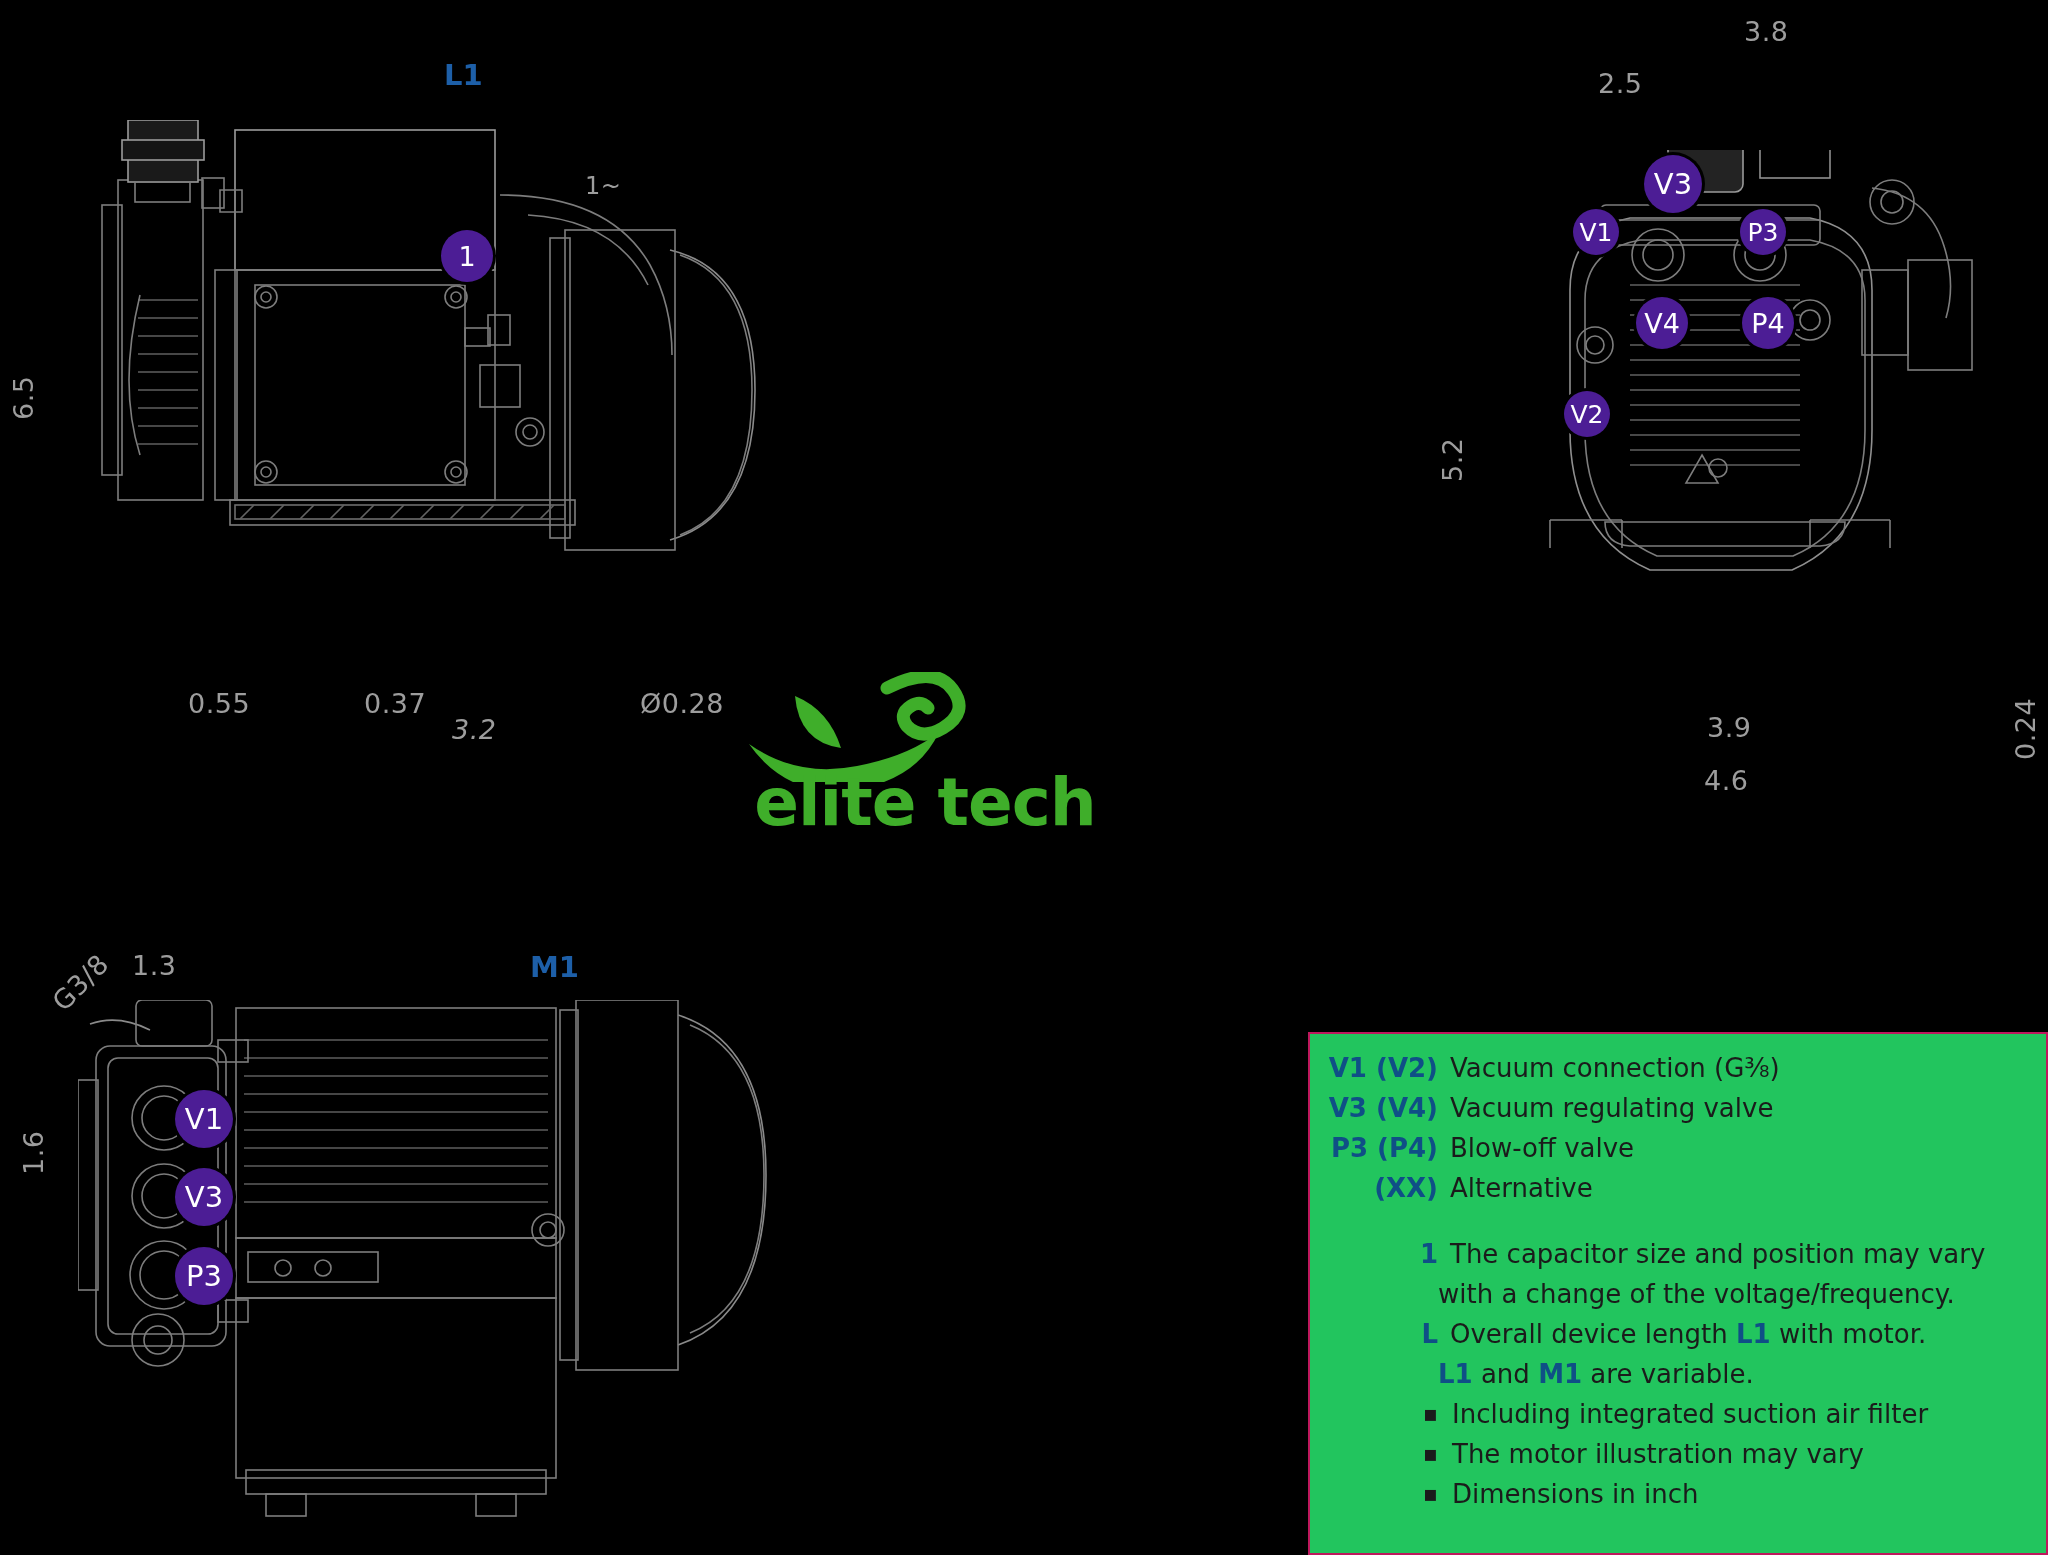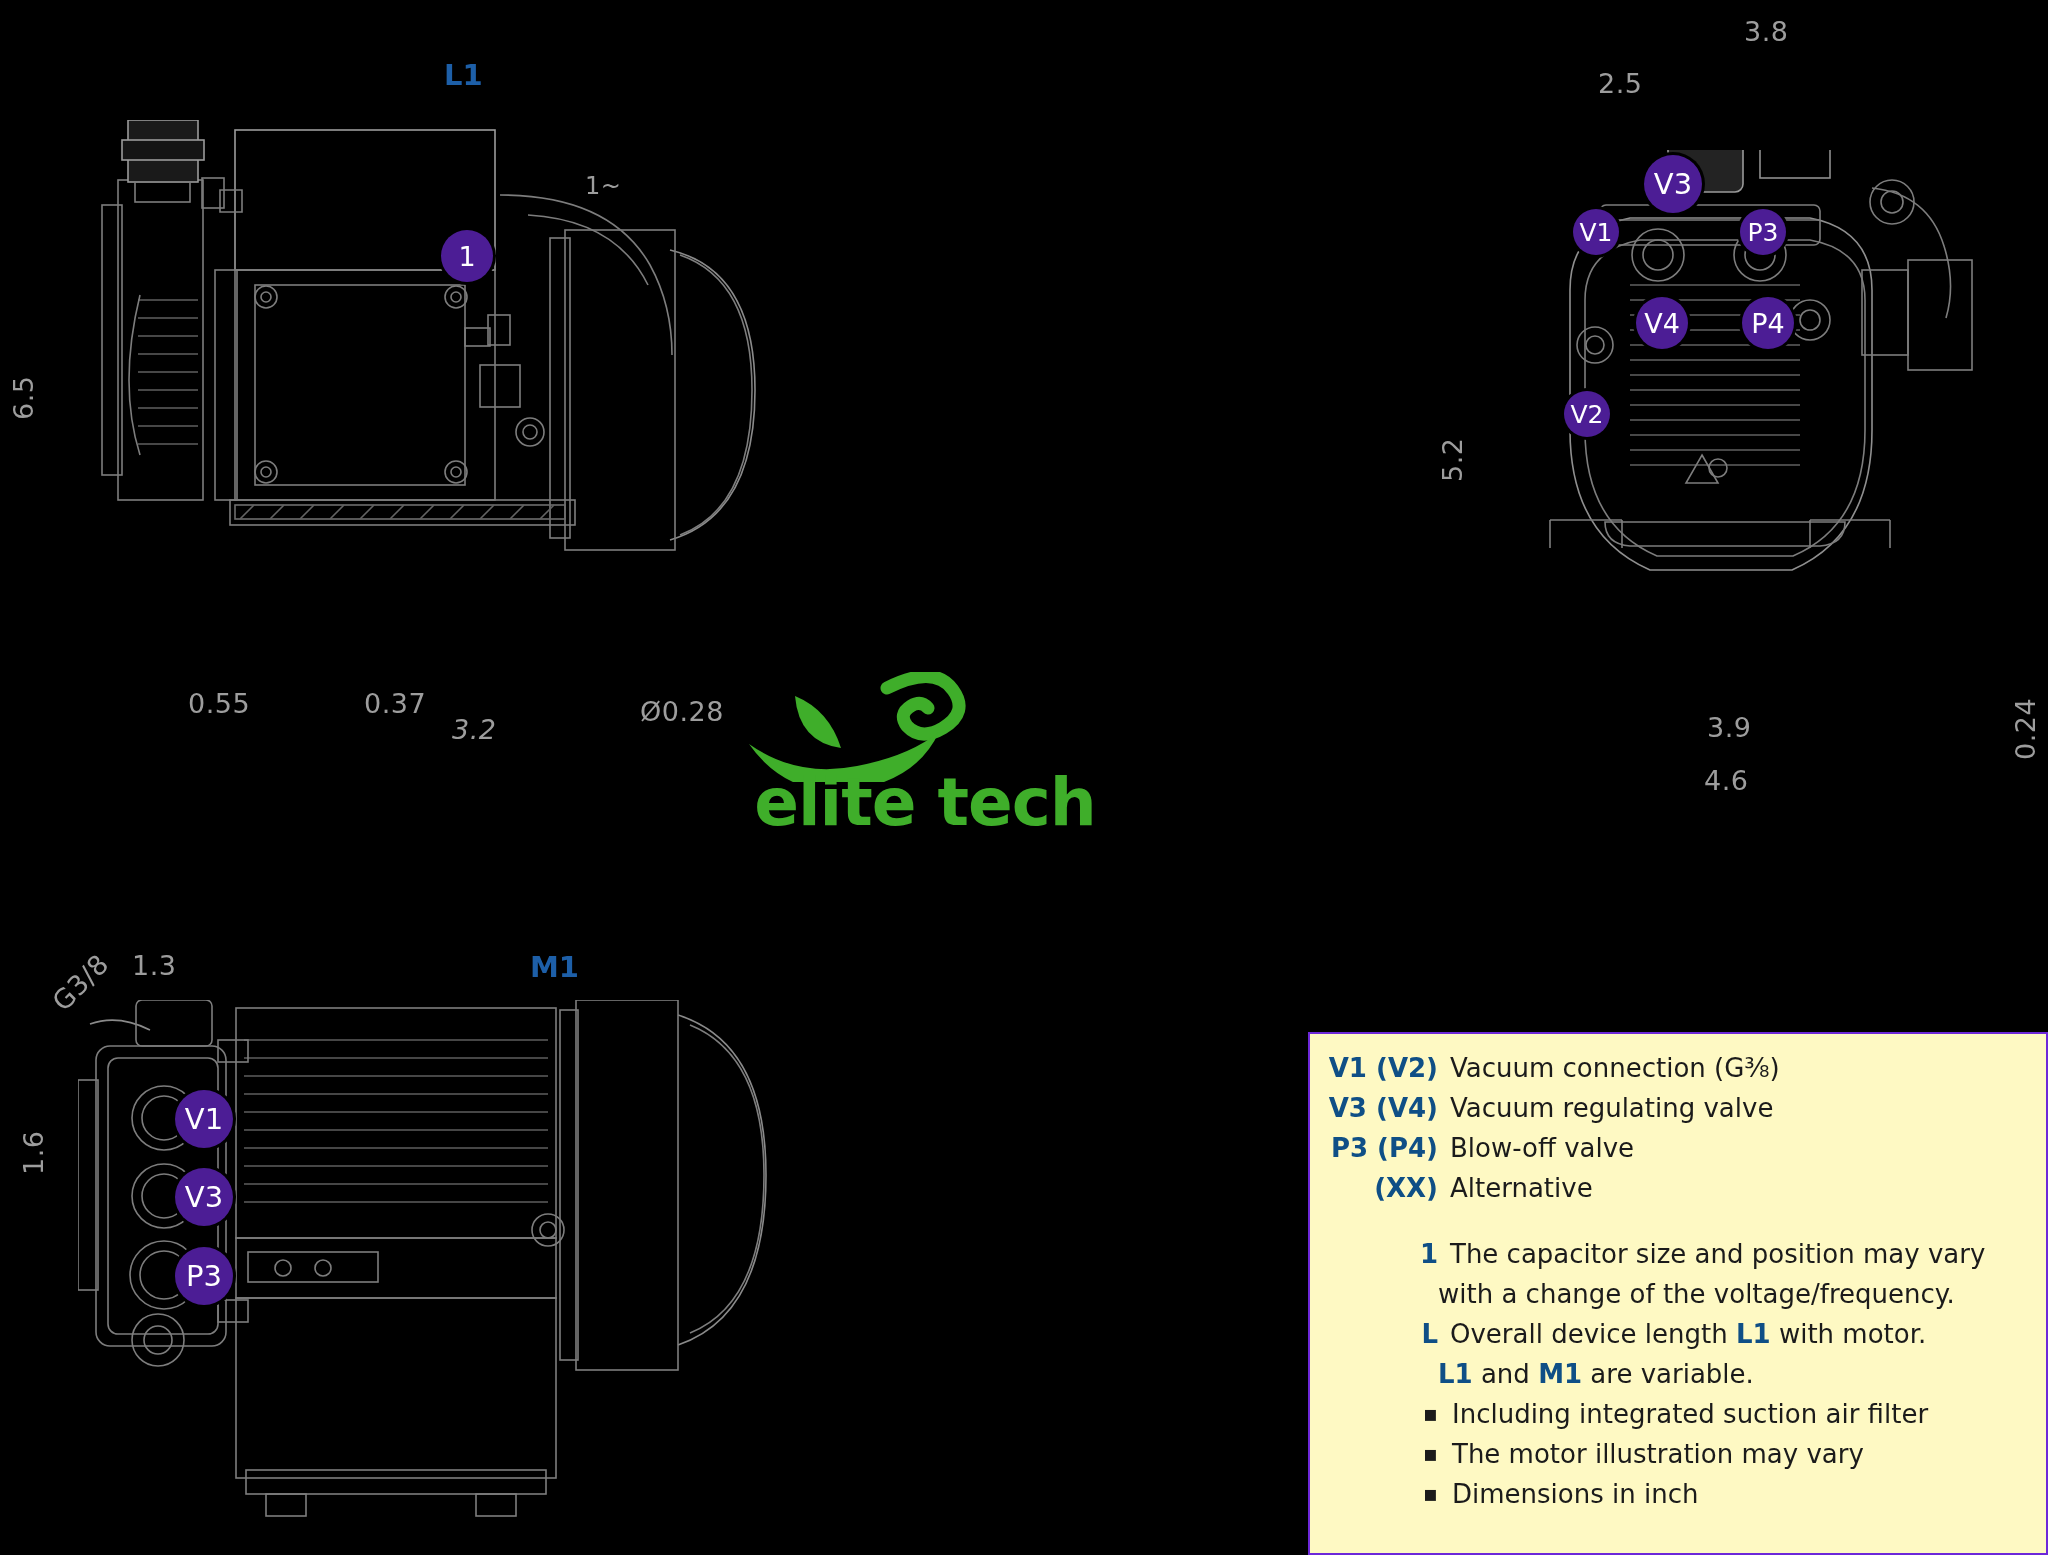--- a/index.html
+++ b/index.html
@@ -35,21 +35,21 @@
   
   #logo{position:absolute;left:735px;top:672px;width:380px;height:190px;}
   #logo .word{
     position:absolute;left:0;top:92px;width:380px;text-align:center;
     color:#3fae2a;font-size:66px;font-weight:bold;letter-spacing:-1px;
     font-family:"DejaVu Sans", sans-serif;
   }
   
   #legend{
     position:absolute;left:1308px;top:1032px;width:740px;height:523px;
-    background:#fef9c3;color:#1b1b1b;border:2px solid #6d28d9;
+    background:#22c55e;color:#1b1b1b;border:2px solid #be185d;
     box-sizing:border-box;padding:14px 18px 0 10px;
   }
   #legend .row{display:flex;align-items:flex-start;font-size:26px;line-height:40px;}
   #legend .code{
     color:#0f4f86;font-weight:bold;width:118px;text-align:right;
     padding-right:12px;flex:none;white-space:nowrap;
   }
   #legend .desc{flex:1;color:#1b1b1b;}
   #legend .spacer{height:26px;}
   #legend .num{
@@ -111,21 +111,21 @@
 
   <rect x="122" y="58" width="22" height="30"></rect>
   <path d="M140 70 h22 v22 h-22z"></path>
 </svg>
 </div>
 
 <div class="blue-label" style="left:444px;top:58px;">L1</div>
 <div class="dim vert" style="left:8px;top:420px;">6.5</div>
 <div class="dim" style="left:188px;top:688px;">0.55</div>
 <div class="dim" style="left:364px;top:688px;">0.37</div>
-<div class="dim" style="left:640px;top:688px;margin-top:8px;">Ø0.28</div>
+<div class="dim" style="left:640px;top:688px;">Ø0.28</div>
 <div class="dim" style="left:452px;top:714px;font-style:italic;">3.2</div>
 <div class="dim" style="left:585px;top:172px;font-size:24px;">1~</div>
 <div class="bubble b52" style="left:441px;top:230px;">1</div>
 
 <div class="draw" style="left:1510px;top:150px;">
 <svg width="520" height="510" viewBox="0 0 520 510" fill="none" stroke="#7d7d7d" stroke-width="1.6">
 
   <path d="M60 140 q0 -60 60 -72 h180 q62 12 62 72 v140 q0 105 -80 140 h-142 q-80 -35 -80 -140 z" stroke="#8f8f8f"></path>
   <path d="M75 150 q0 -50 55 -60 h170 q55 10 55 60 v130 q0 95 -72 126 h-136 q-72 -31 -72 -126 z"></path>
 

